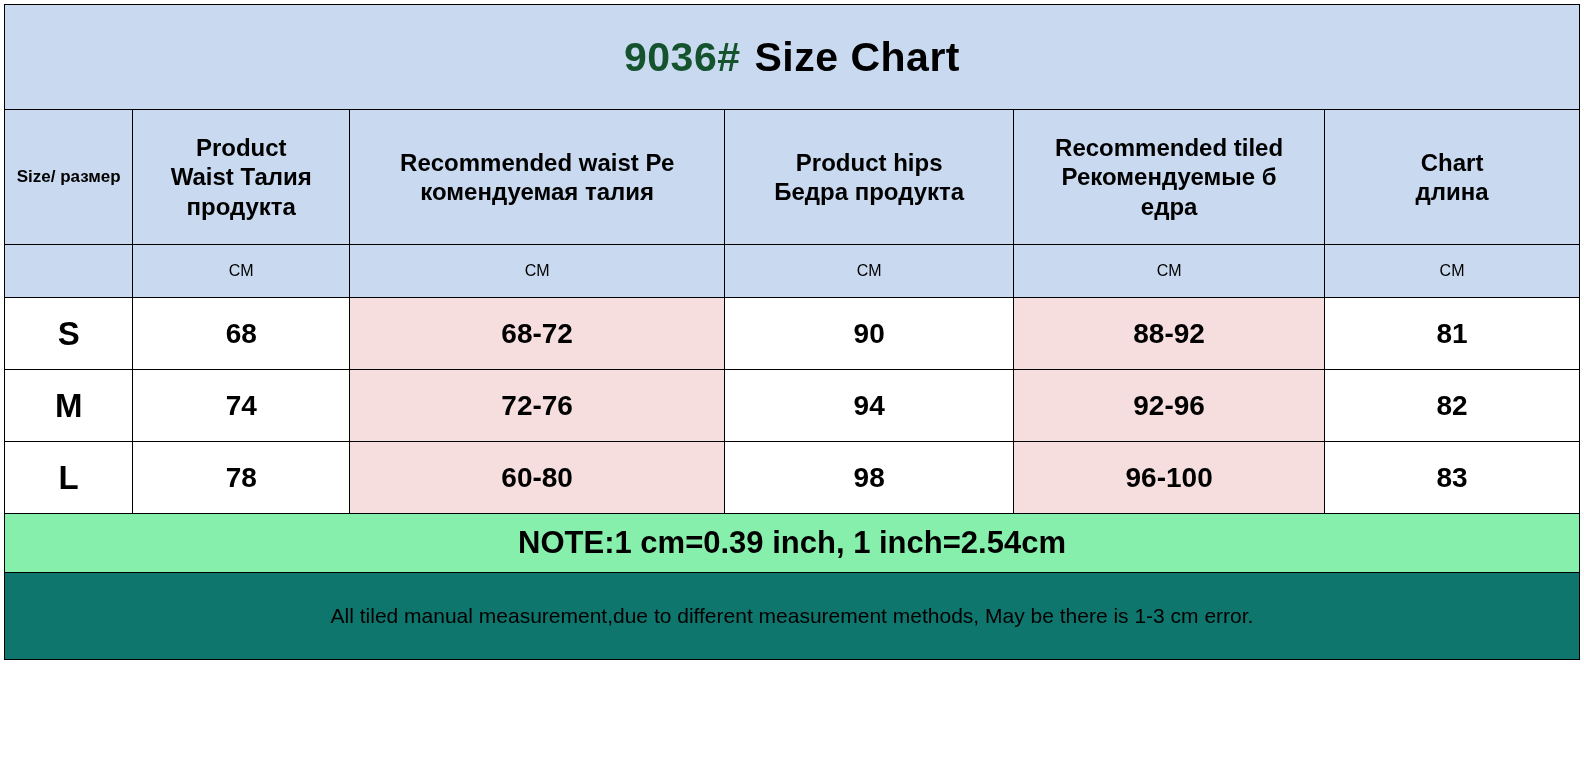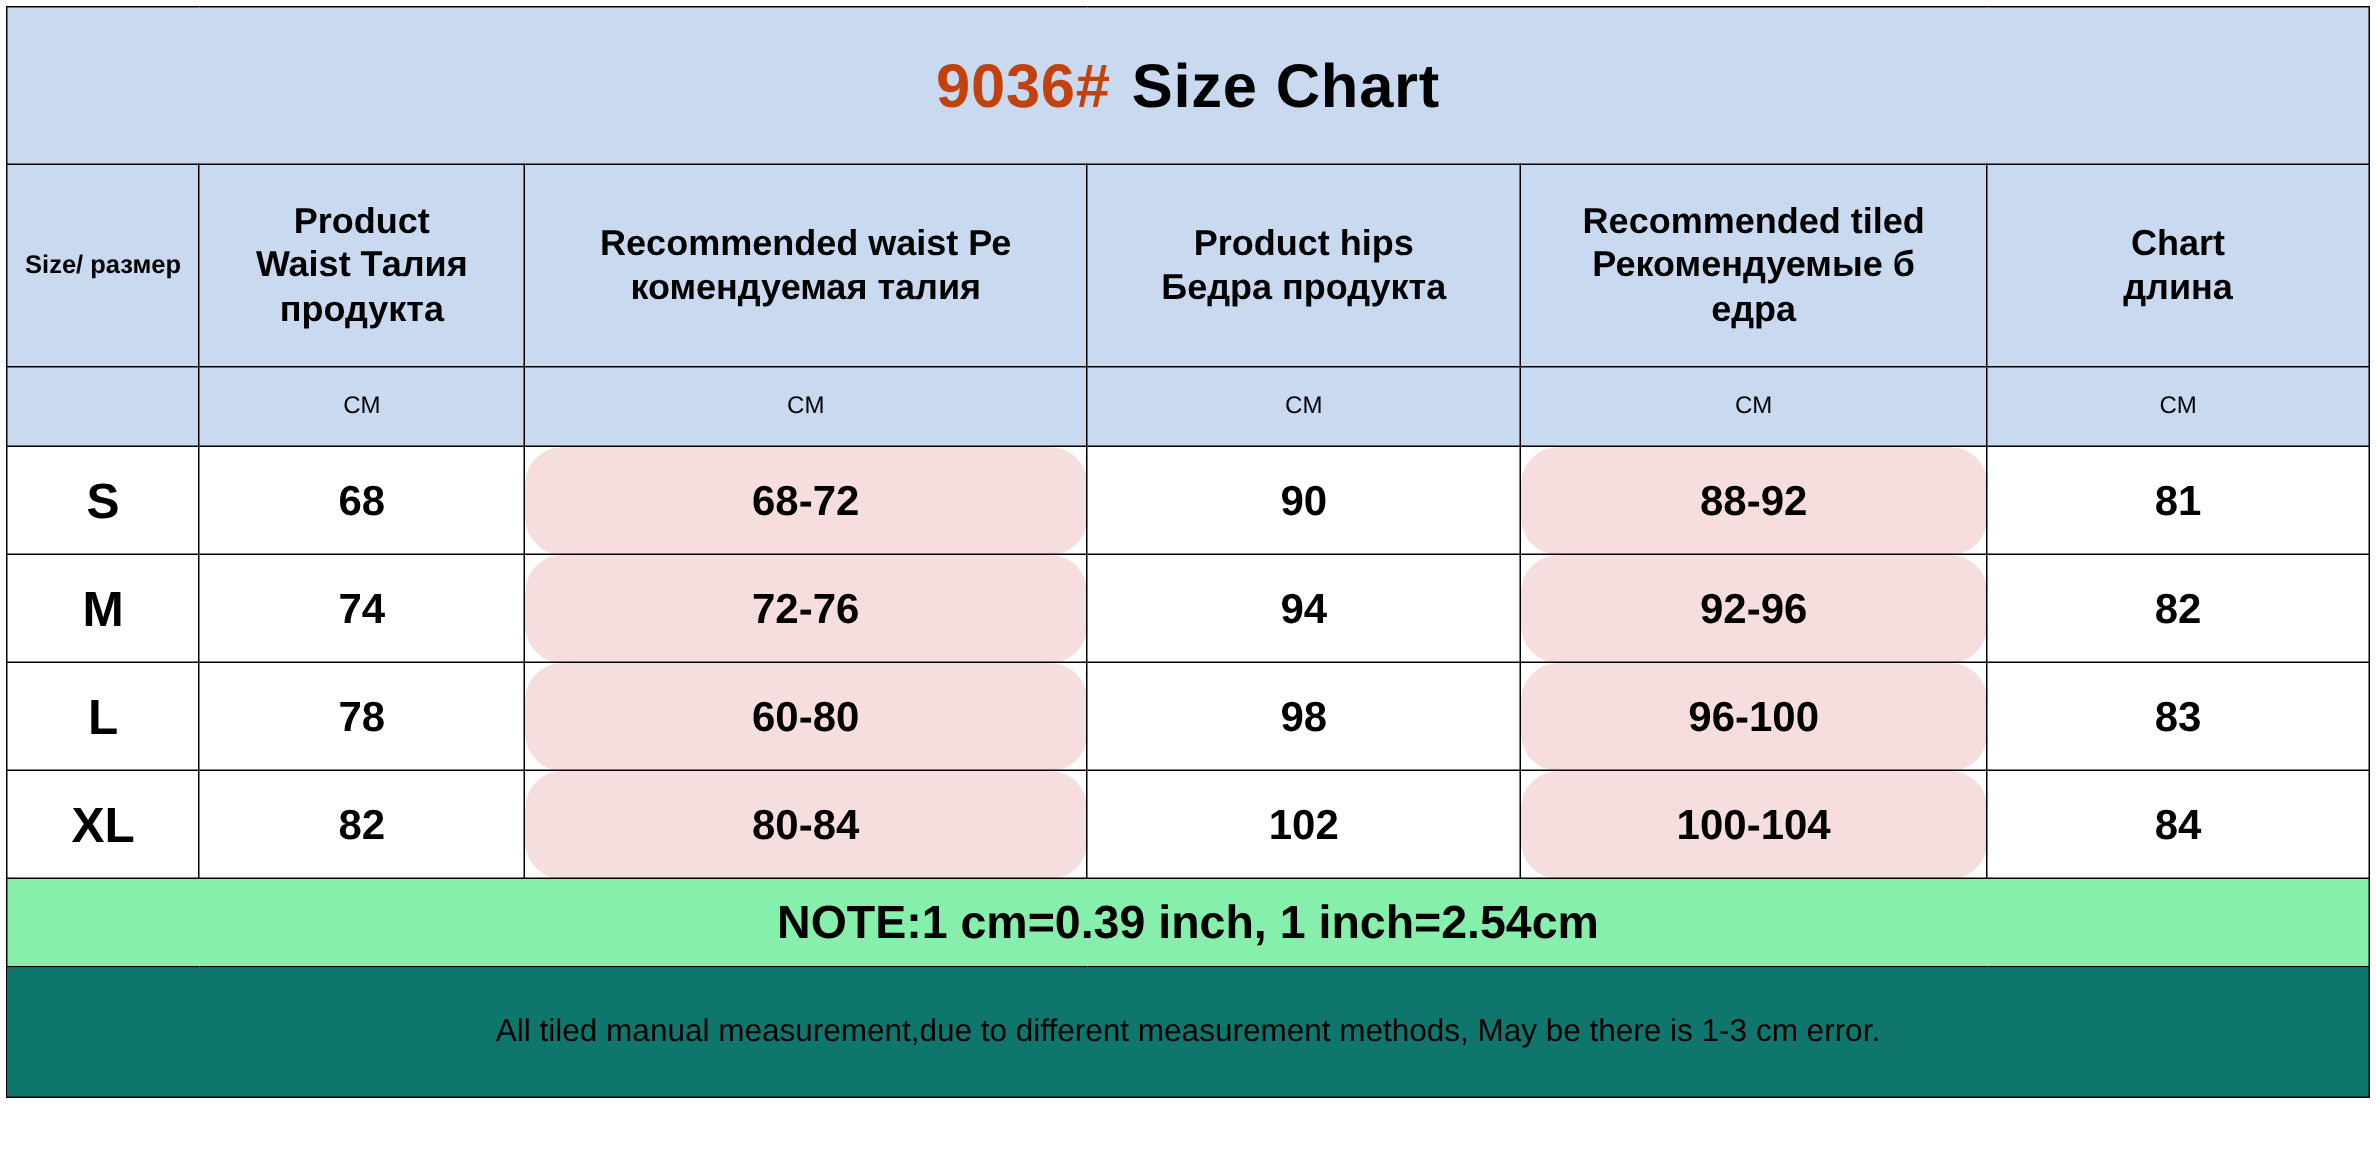--- a/index.html
+++ b/index.html
@@ -34,21 +34,21 @@
   
   .title-cell {
     background: #c9daf0;
     height: 104px;
     font-size: 41px;
     font-weight: bold;
     color: #000000;
     letter-spacing: 0.5px;
   }
   .title-cell .code {
-    color: #c2410c;
+    color: #14532d;
     font-weight: bold;
     margin-right: 14px;
     text-align: right;
   }
   
   .head-cell {
     background: #c9daf0;
     font-size: 24px;
     font-weight: bold;
     line-height: 1.22;
@@ -71,21 +71,20 @@
     height: 71px;
     background: #ffffff;
   }
   .data-cell {
     font-size: 28px;
     font-weight: bold;
     background: #ffffff;
   }
   .data-cell.highlight {
     background: #f6dede;
-    border-radius: 25px;
   }
   
   .note-cell {
     height: 58px;
     font-size: 31px;
     font-weight: bold;
     background: #86efac;
   }
   .footer-cell {
     height: 86px;
@@ -172,28 +171,20 @@
         <td class="data-cell">82</td>
       </tr>
       <tr>
         <td class="size-cell">L</td>
         <td class="data-cell">78</td>
         <td class="data-cell highlight">60-80</td>
         <td class="data-cell">98</td>
         <td class="data-cell highlight">96-100</td>
         <td class="data-cell">83</td>
       </tr>
-      <tr>
-        <td class="size-cell">XL</td>
-        <td class="data-cell">82</td>
-        <td class="data-cell highlight">80-84</td>
-        <td class="data-cell">102</td>
-        <td class="data-cell highlight">100-104</td>
-        <td class="data-cell">84</td>
-      </tr>
 
       <tr>
         <td class="note-cell" colspan="6">NOTE:1 cm=0.39 inch, 1 inch=2.54cm</td>
       </tr>
       <tr>
         <td class="footer-cell" colspan="6">All tiled manual measurement,due to different measurement methods, May be there is 1-3 cm error.</td>
       </tr>
     </tbody>
   </table>
 </div>

